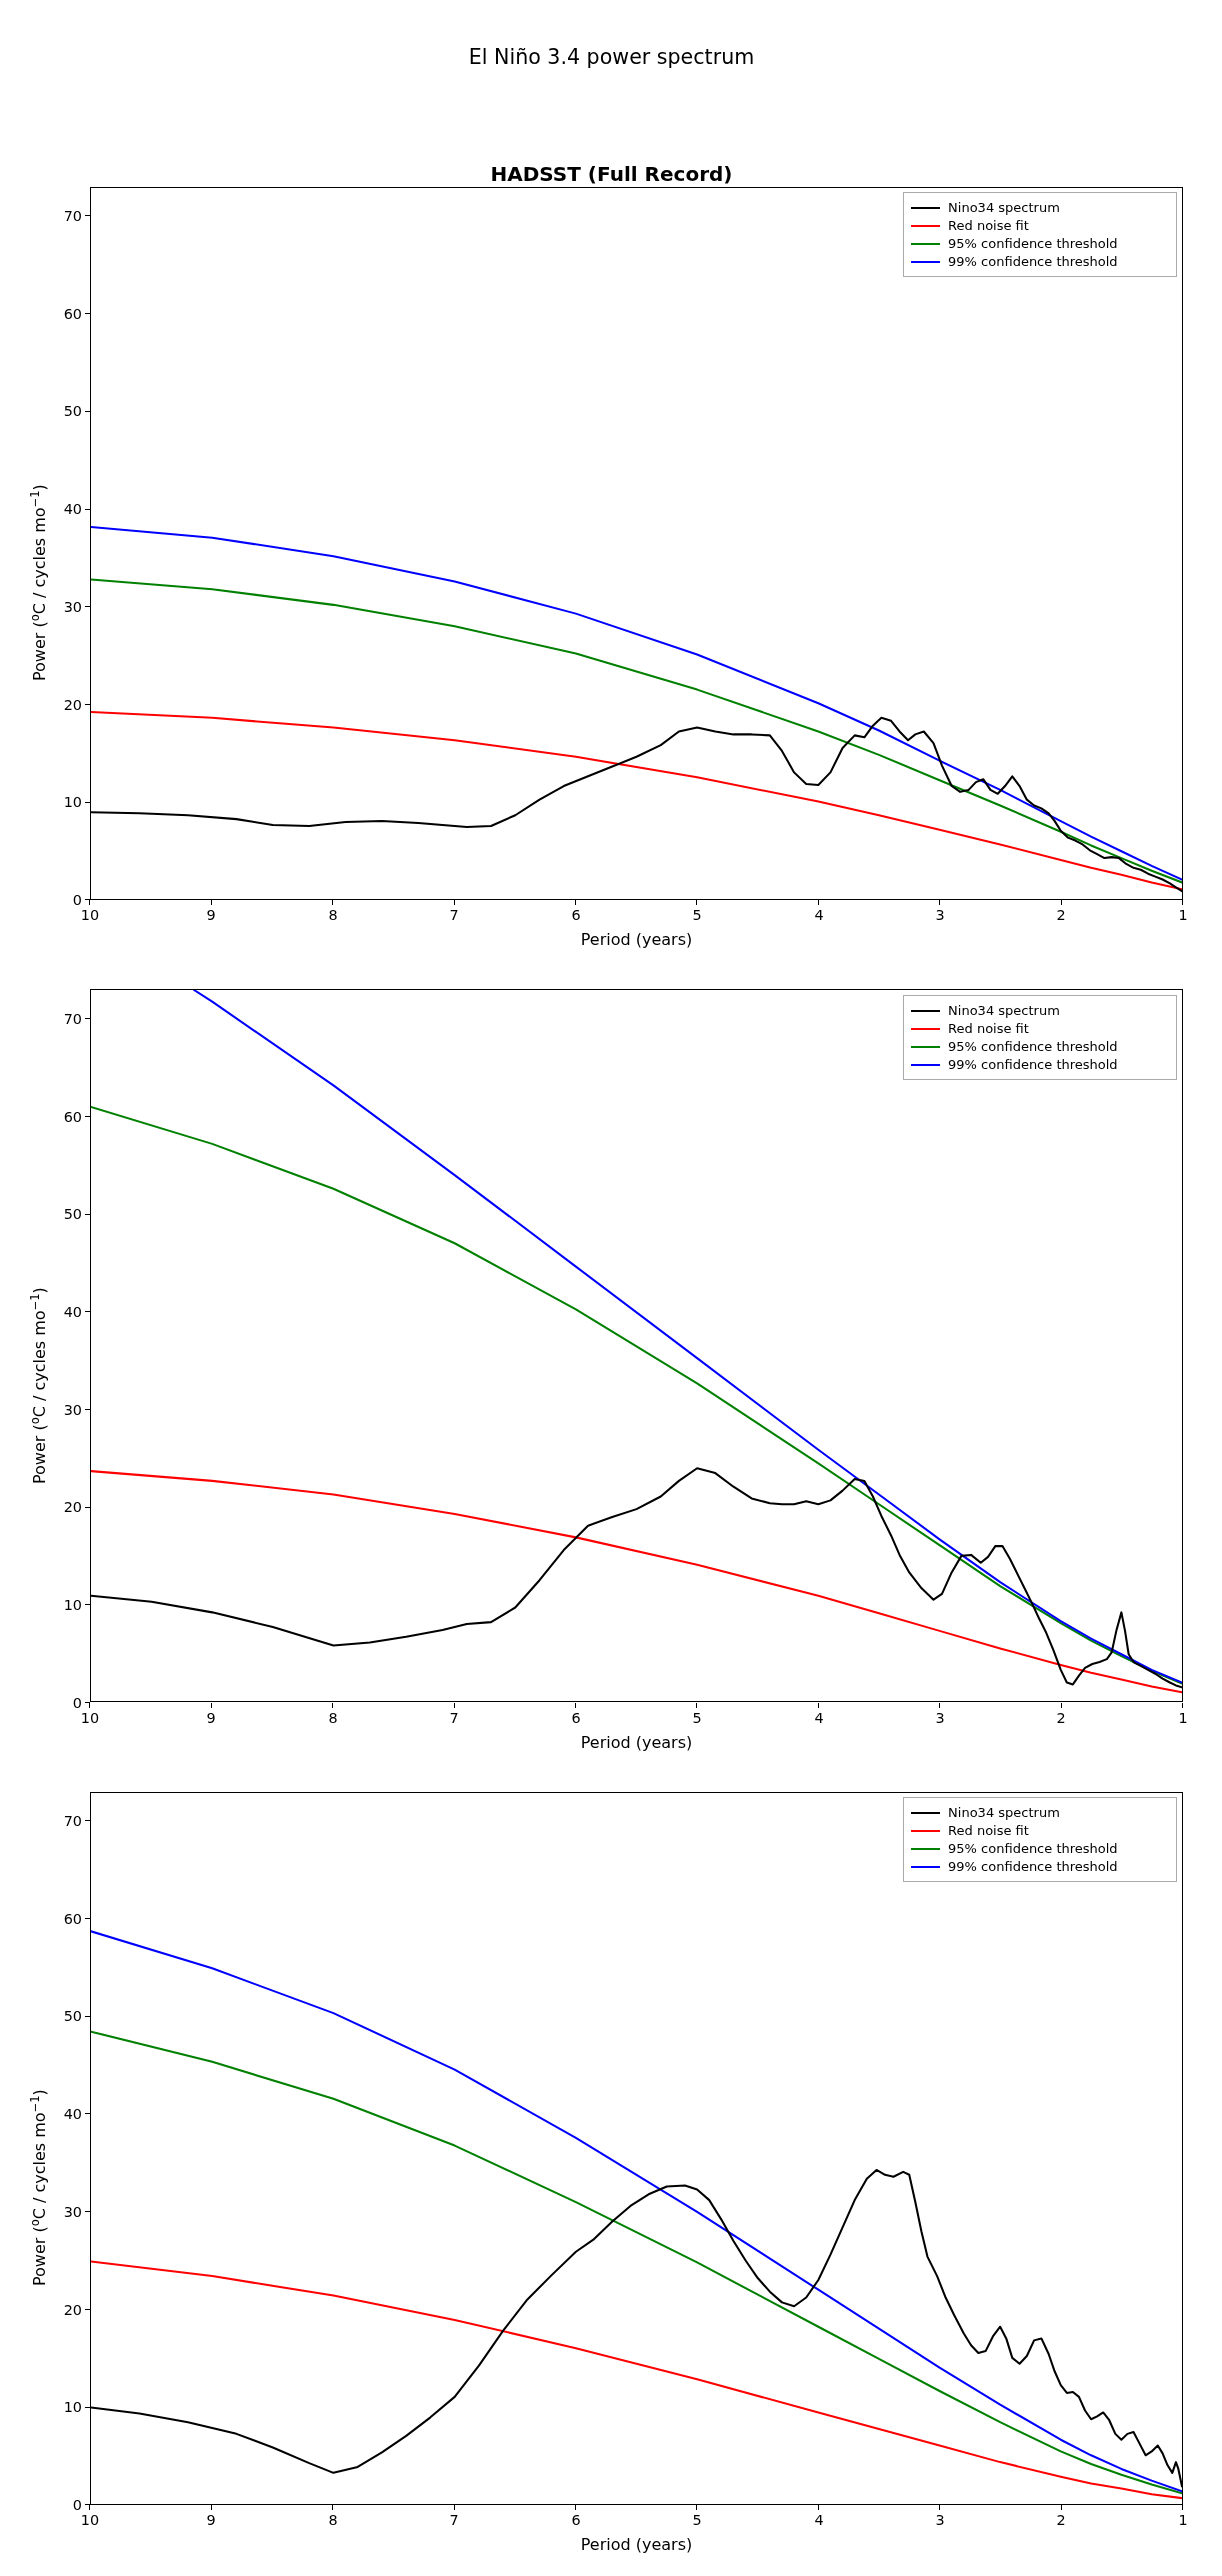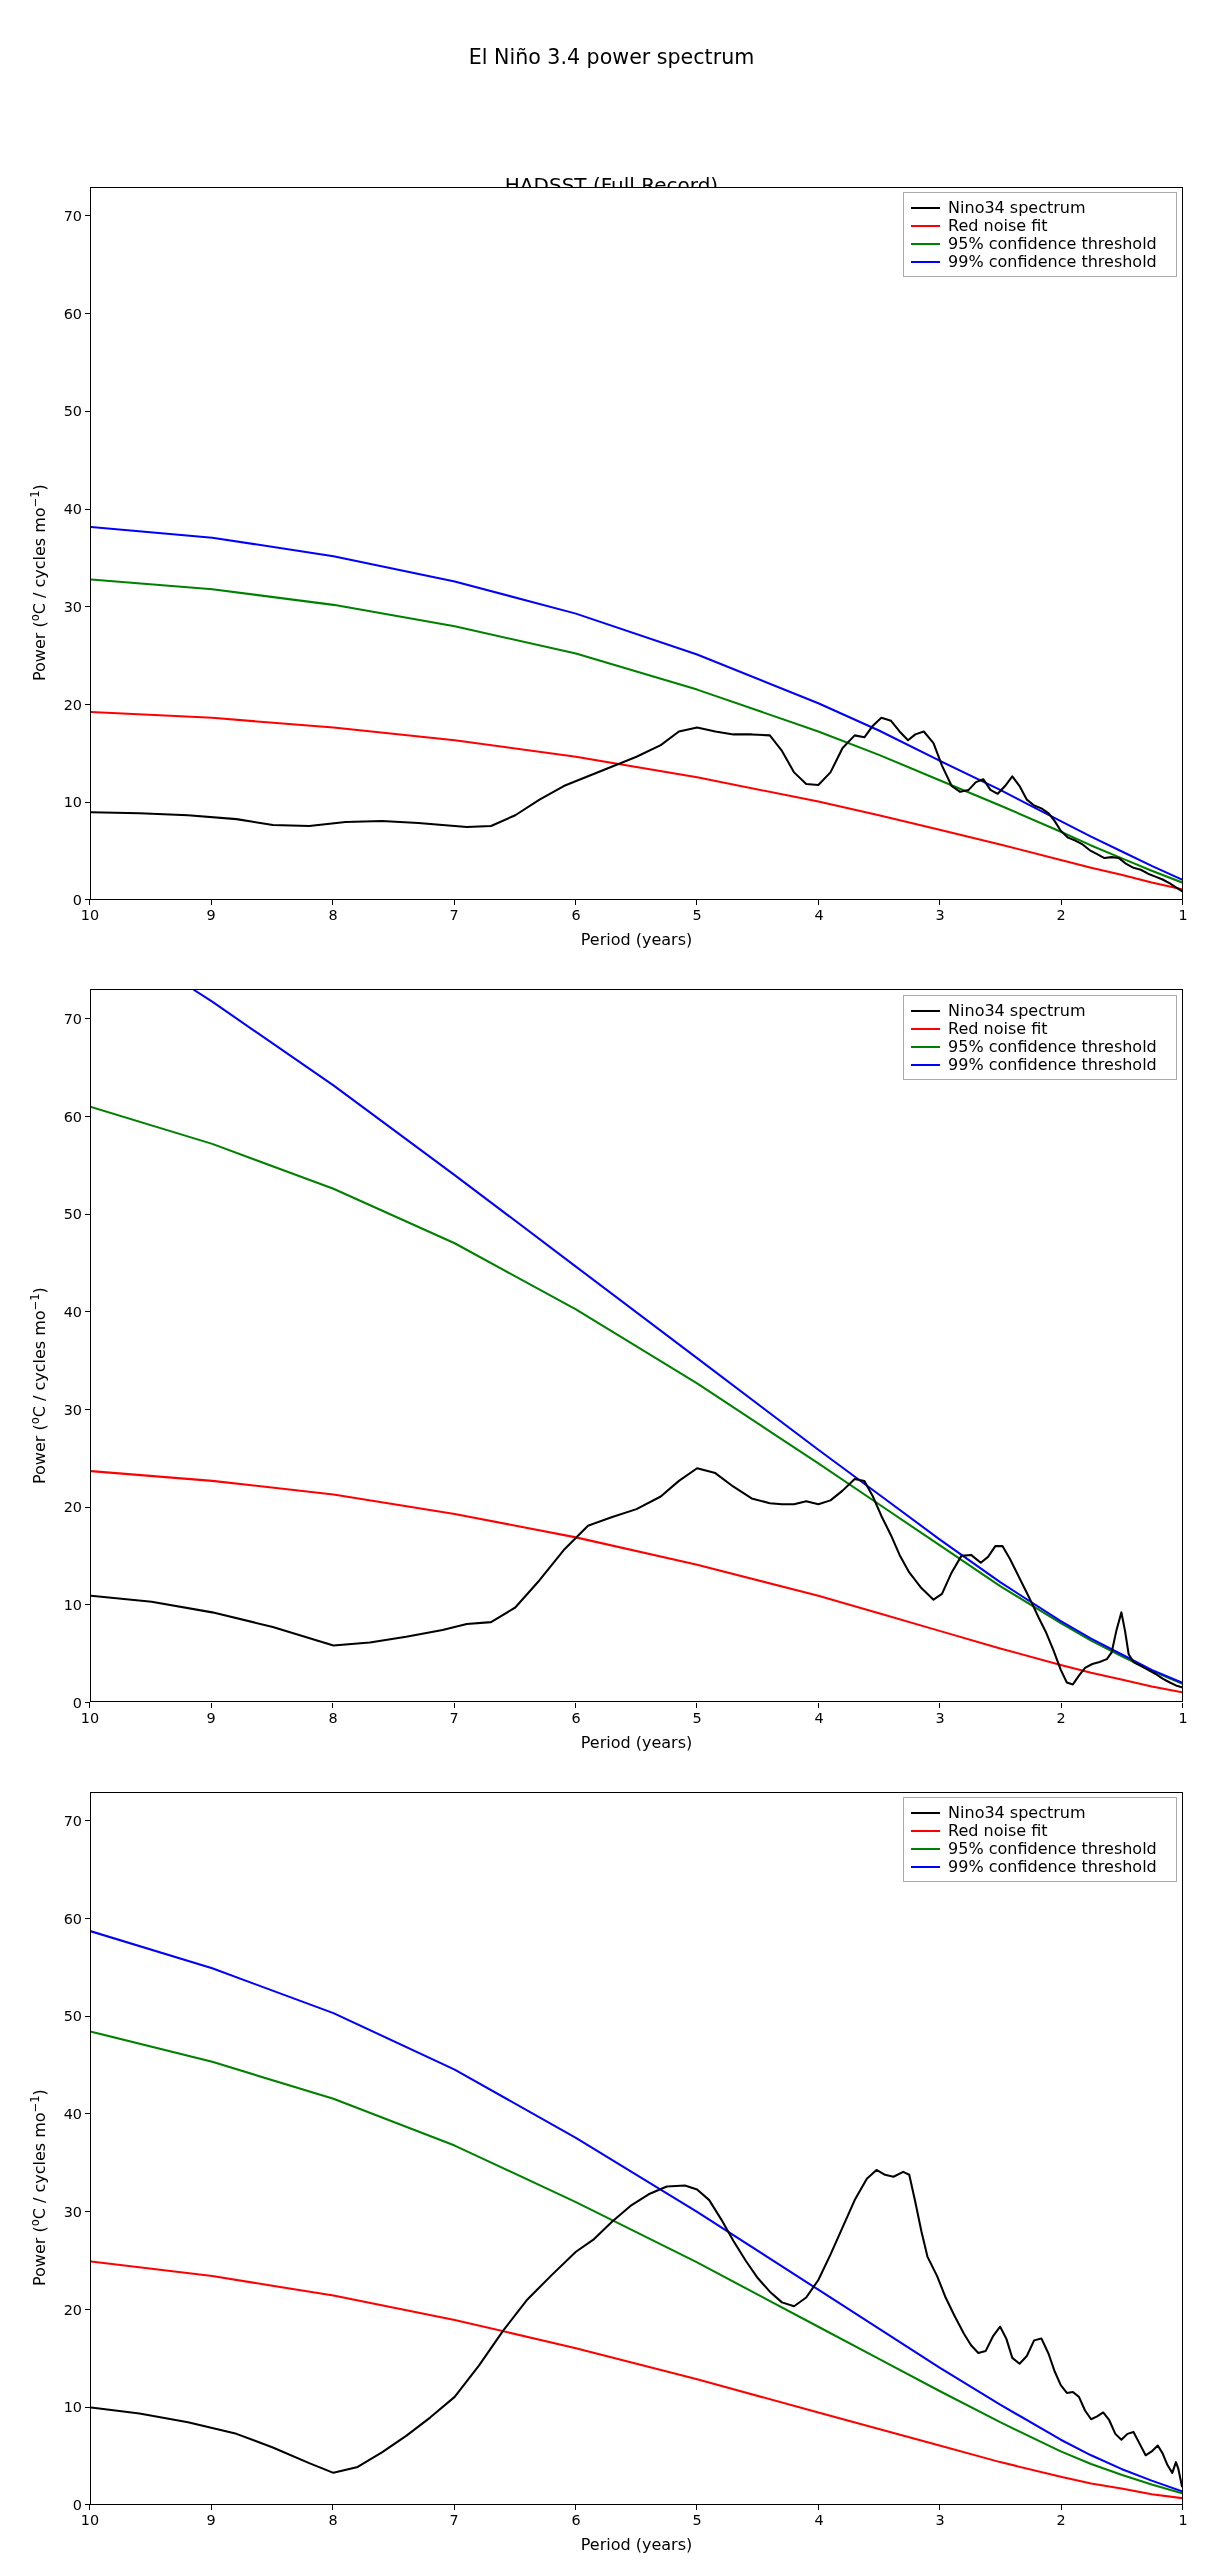--- a/index.html
+++ b/index.html
@@ -90,35 +90,35 @@
   }
   .legend-swatch {
     width: 29px;
     height: 0;
     border-top-width: 2.1px;
     border-top-style: solid;
     margin-right: 8.2px;
     flex: none;
   }
   .legend-label {
-    font-size: 16px;
+    font-size: 13px;
     white-space: nowrap;
   }
   .sup {
     font-size: 0.72em;
     vertical-align: super;
   }
 </style>
 </head>
 <body>
 
 <div id="page">
   <div class="suptitle">El Niño 3.4 power spectrum</div>
 
-<div class="panel-title" style="top: 143px;">HADSST (Full Record)</div>
+<div class="panel-title" style="top: 132px; font-weight: bold;">HADSST (Full Record)</div>
     <div class="axes" style="left: 90px; top: 157px; width: 1093px; height: 713px;">
       <svg viewBox="0 0 1590 1038" preserveAspectRatio="none">
         <polyline points="0.00,764.99 176.67,773.52 353.33,787.74 530.00,806.23 706.67,830.40 883.33,860.26 1060.00,895.81 1148.33,915.72 1236.67,937.04 1325.00,958.37 1413.33,981.12 1457.50,992.50 1501.67,1002.45 1545.83,1013.83 1590.00,1023.78" fill="none" stroke="#ff0000" stroke-width="3" stroke-linejoin="round" stroke-linecap="round"></polyline>
         <polyline points="0.00,571.61 176.67,585.83 353.33,608.58 530.00,639.86 706.67,679.68 883.33,732.29 1060.00,793.43 1148.33,827.56 1236.67,864.53 1325.00,901.50 1413.33,939.89 1457.50,959.79 1501.67,978.28 1545.83,996.76 1590.00,1013.83" fill="none" stroke="#008000" stroke-width="3" stroke-linejoin="round" stroke-linecap="round"></polyline>
         <polyline points="0.00,494.83 176.67,510.47 353.33,537.48 530.00,574.45 706.67,621.38 883.33,681.10 1060.00,752.19 1148.33,792.01 1236.67,836.09 1325.00,878.75 1413.33,924.25 1457.50,947.00 1501.67,968.33 1545.83,989.65 1590.00,1009.56" fill="none" stroke="#0000ff" stroke-width="3" stroke-linejoin="round" stroke-linecap="round"></polyline>
         <polyline points="0.00,911.45 70.67,912.87 141.33,915.72 212.00,921.40 265.00,929.93 318.00,931.36 371.00,925.67 424.00,924.25 477.00,927.09 512.33,929.93 547.67,932.78 583.00,931.36 618.33,915.72 653.67,892.96 689.00,873.06 724.33,858.84 759.67,844.62 795.00,830.40 830.33,813.34 856.83,793.43 883.33,787.74 909.83,793.43 936.33,797.70 962.83,797.70 989.33,799.12 1007.00,821.87 1024.67,853.15 1042.33,870.21 1060.00,871.64 1077.67,853.15 1095.33,817.60 1113.00,799.12 1127.13,801.96 1139.50,784.90 1151.87,773.52 1166.00,777.79 1178.37,793.43 1190.73,806.23 1201.33,797.70 1213.70,793.43 1227.83,810.49 1240.20,843.20 1254.33,873.06 1266.70,881.59 1279.07,878.75 1289.67,867.37 1300.27,863.10 1310.87,878.75 1321.47,884.43 1332.07,873.06 1342.67,858.84 1353.27,873.06 1363.87,892.96 1374.47,901.50 1385.07,905.76 1395.67,912.87 1404.50,924.25 1413.33,938.47 1423.93,948.42 1434.53,952.68 1445.13,958.37 1455.73,966.90 1466.33,972.59 1476.93,978.28 1487.53,976.86 1498.13,978.28 1508.73,986.81 1519.33,992.50 1529.93,995.34 1540.53,1001.03 1551.13,1005.30 1561.73,1009.56 1572.33,1015.25 1581.17,1020.94 1590.00,1026.62" fill="none" stroke="#000000" stroke-width="3" stroke-linejoin="round" stroke-linecap="round"></polyline>
       </svg>
     </div>
     <div style="position: absolute; left: 89px; top: 870px; width: 1.4px; height: 4.8px; background: rgb(0, 0, 0);"></div>
     <div class="tick-x" style="left: 90px; top: 877px;">10</div>

